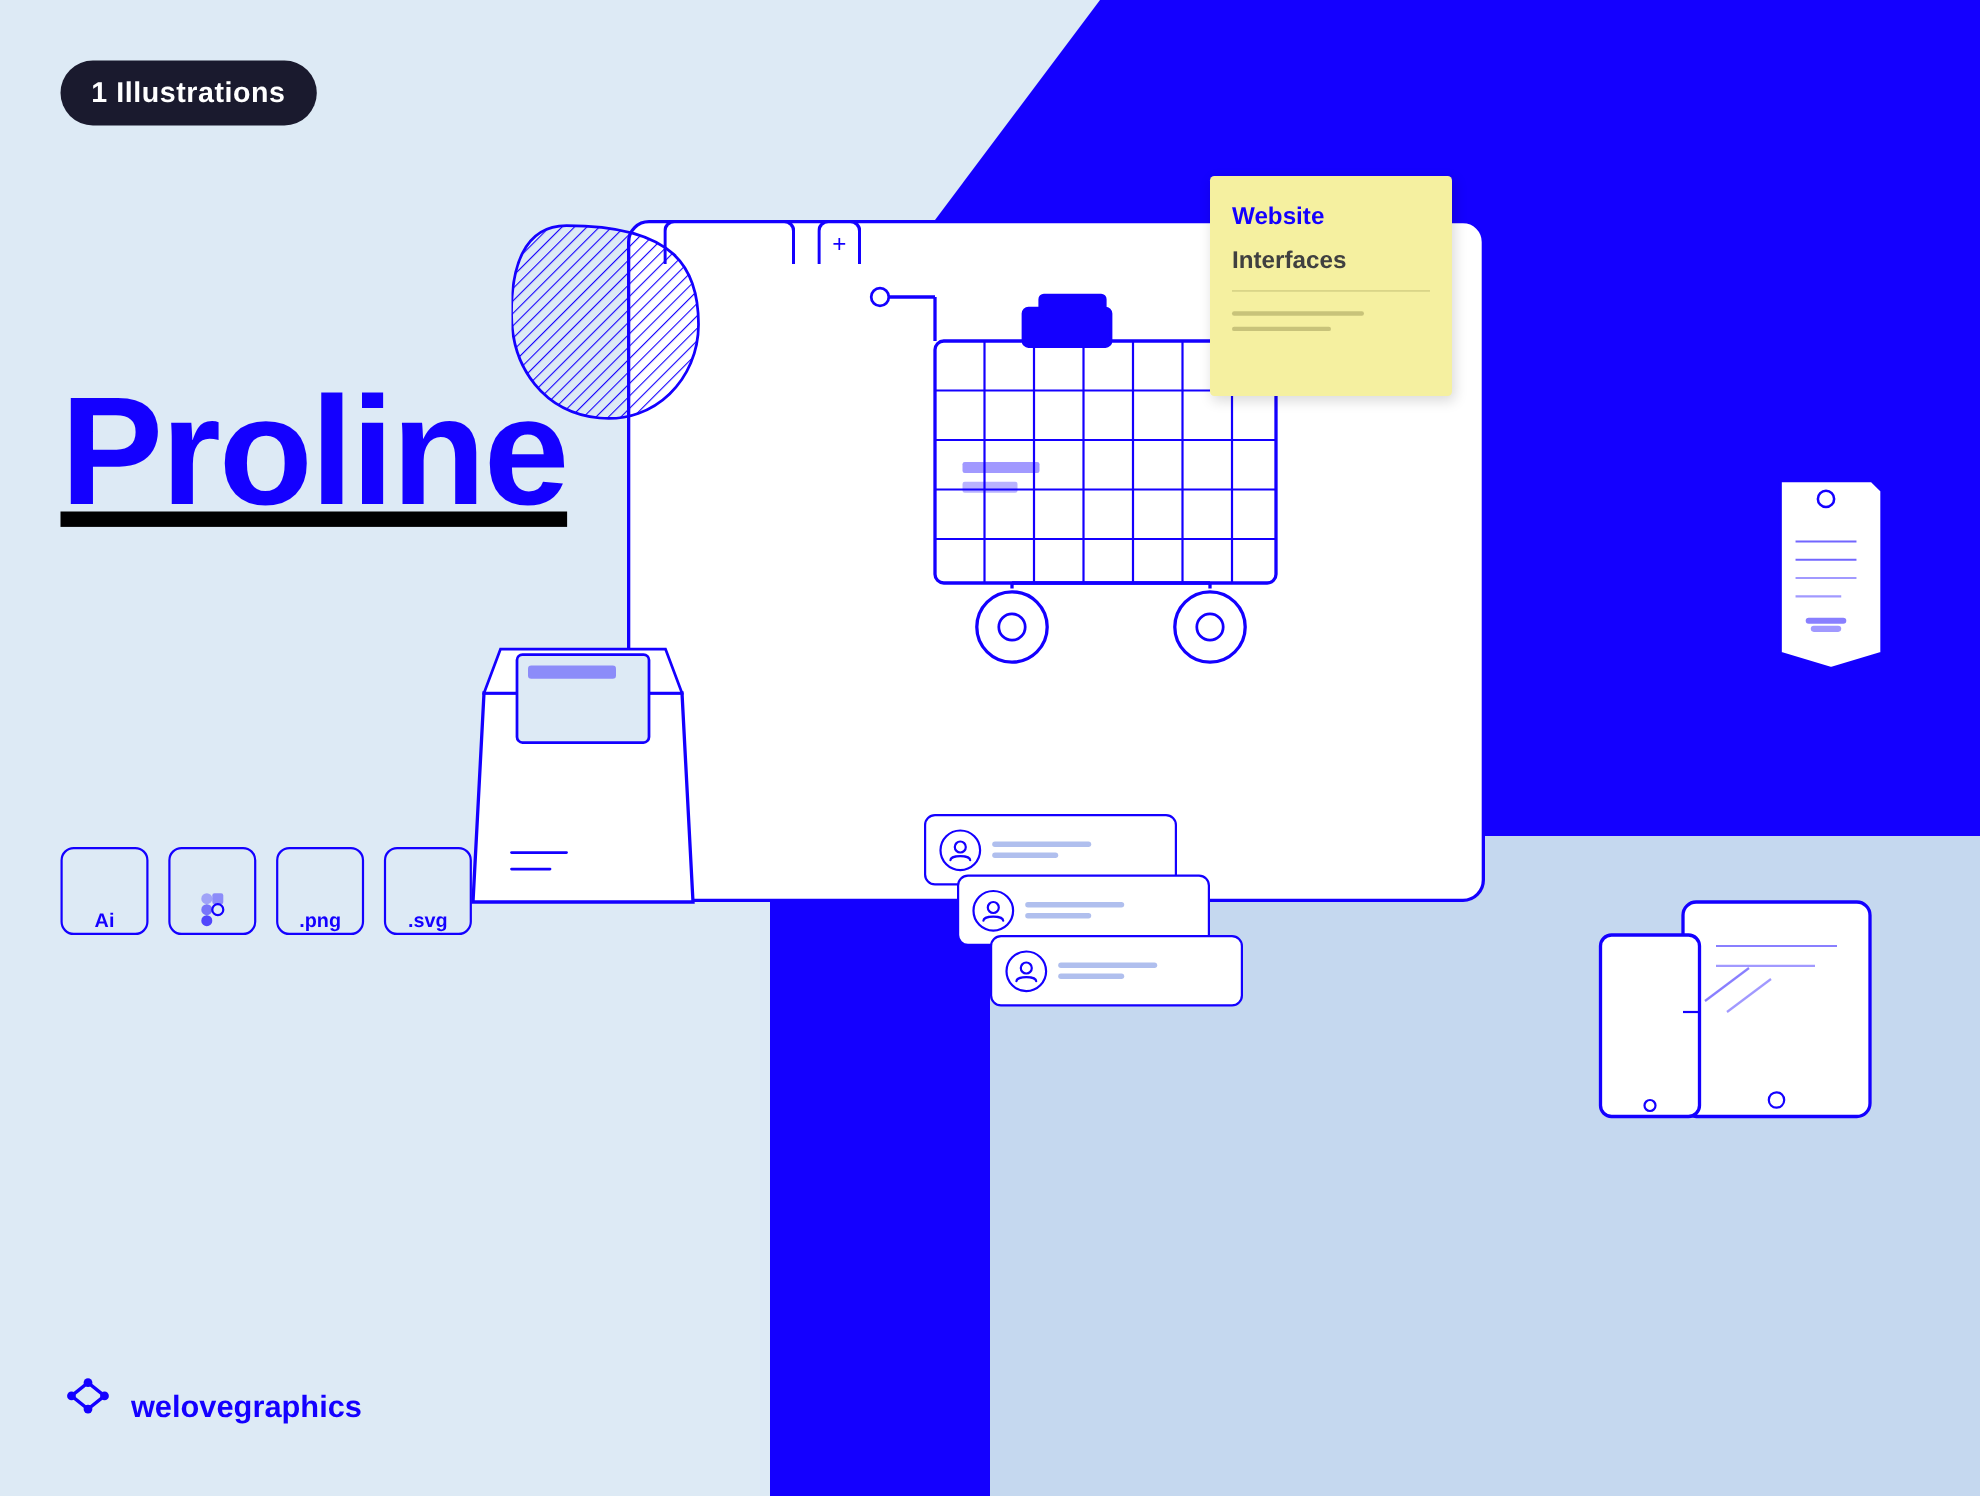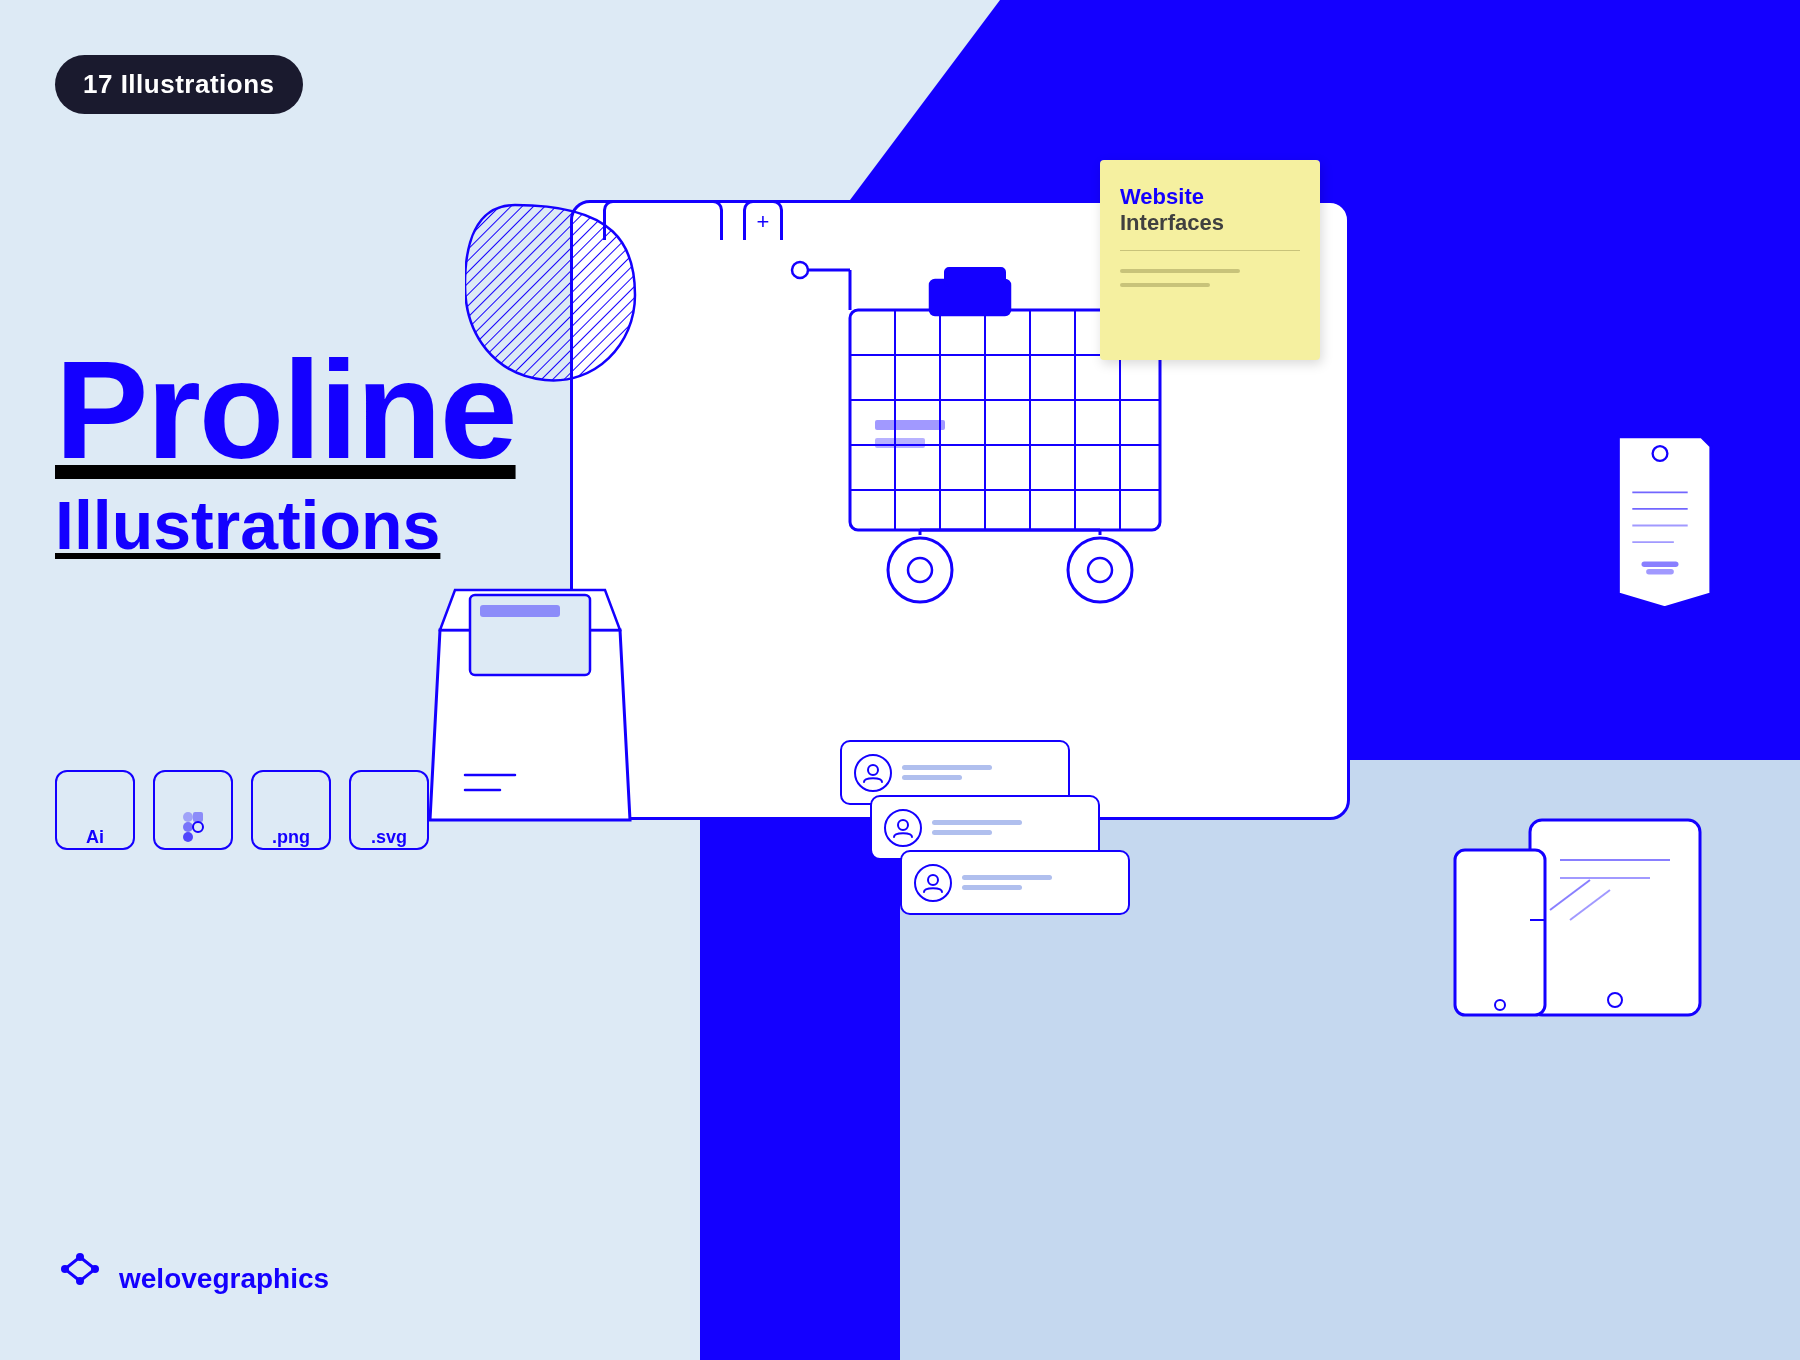--- a/index.html
+++ b/index.html
@@ -187,20 +187,21 @@
       border-radius: 4px;
       padding: 24px 20px;
       z-index: 12;
       box-shadow: 2px 4px 12px rgba(0,0,0,0.15);
     }
 
     .sticky-note-title1 {
       font-size: 22px;
       color: #1400ff;
       font-weight: 600;
+      margin-bottom: 14px;
     }
 
     .sticky-note-title2 {
       font-size: 22px;
       color: #404040;
       font-weight: 600;
       margin-bottom: 18px;
       padding-bottom: 14px;
       border-bottom: 1.5px solid #c8c37a;
     }
@@ -324,26 +325,25 @@
     }
 
   </style>
 </head>
 <body>
 
 <div class="bg-blue-shape"></div>
 <div class="bg-light-curve"></div>
 
 <div class="badge">
-  <span>17 Illustrations</span>
+  <span>1 Illustrations</span>
 </div>
 
 <div class="title-area">
   <div class="title-proline">Proline</div>
-  <div class="title-illustrations">Illustrations</div>
 </div>
 
 <div class="format-icons">
 
   <div class="format-icon">
     <span>Ai</span>
   </div>
 
   <div class="format-icon">
     <svg viewBox="0 0 38 38" fill="none" xmlns="http://www.w3.org/2000/svg">

